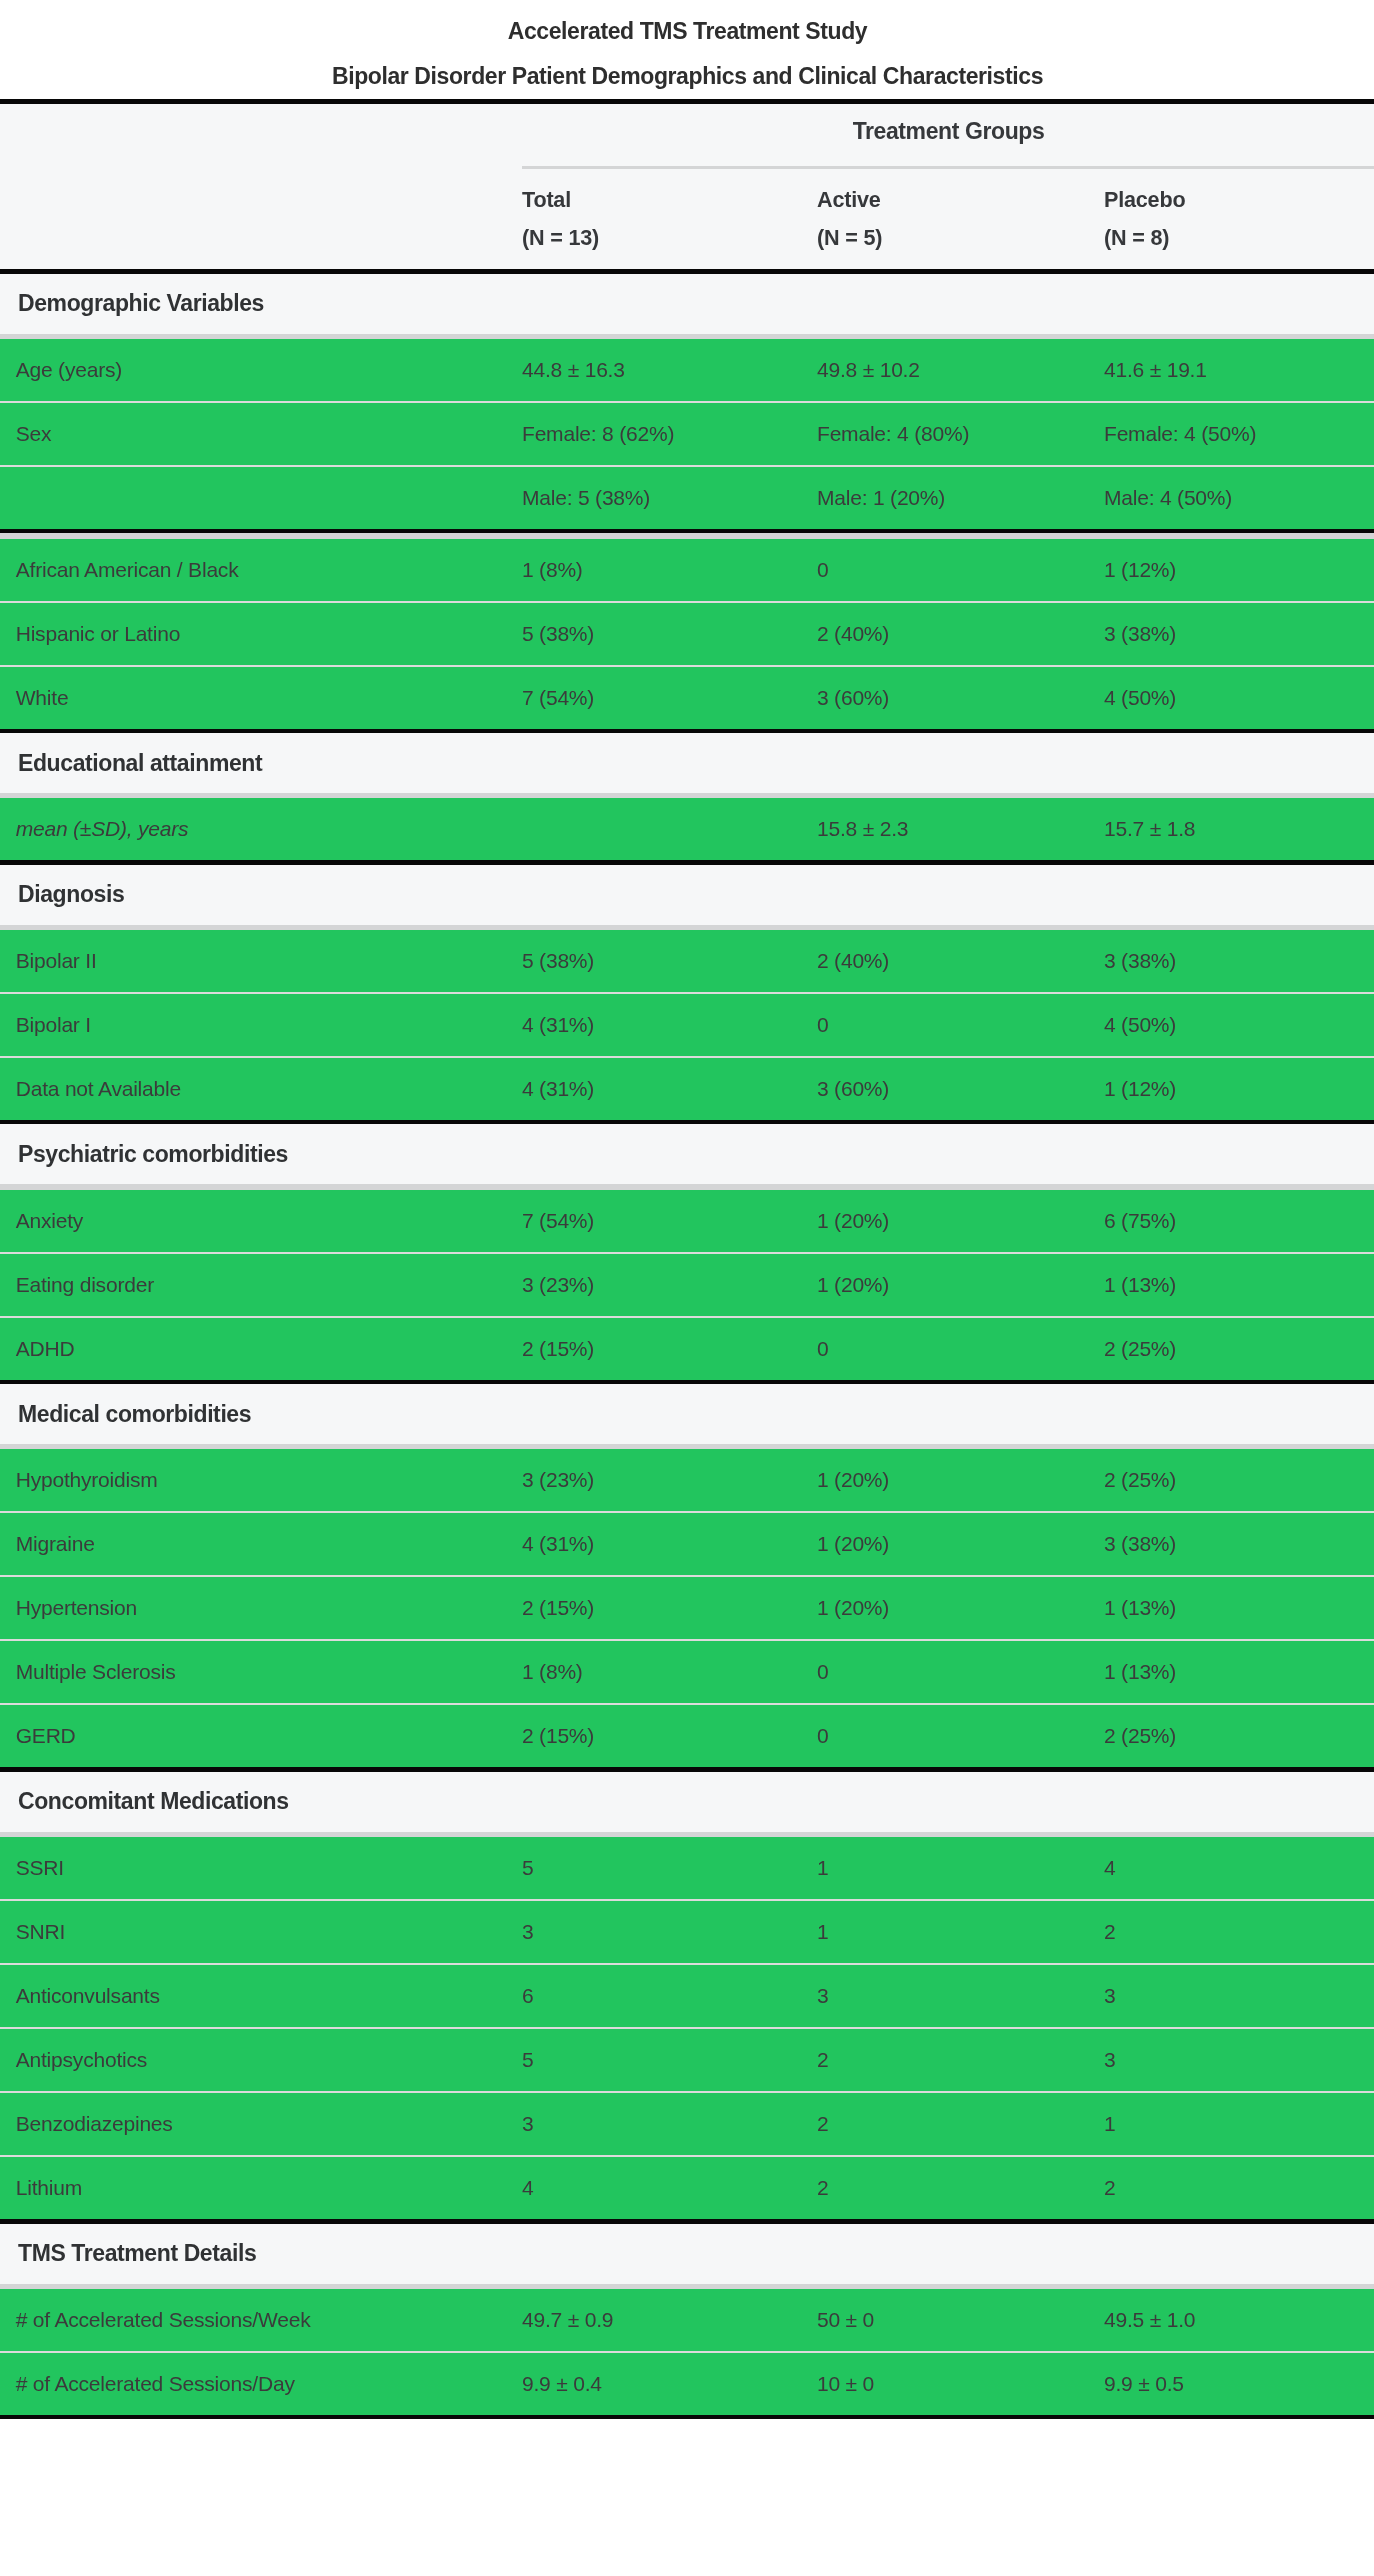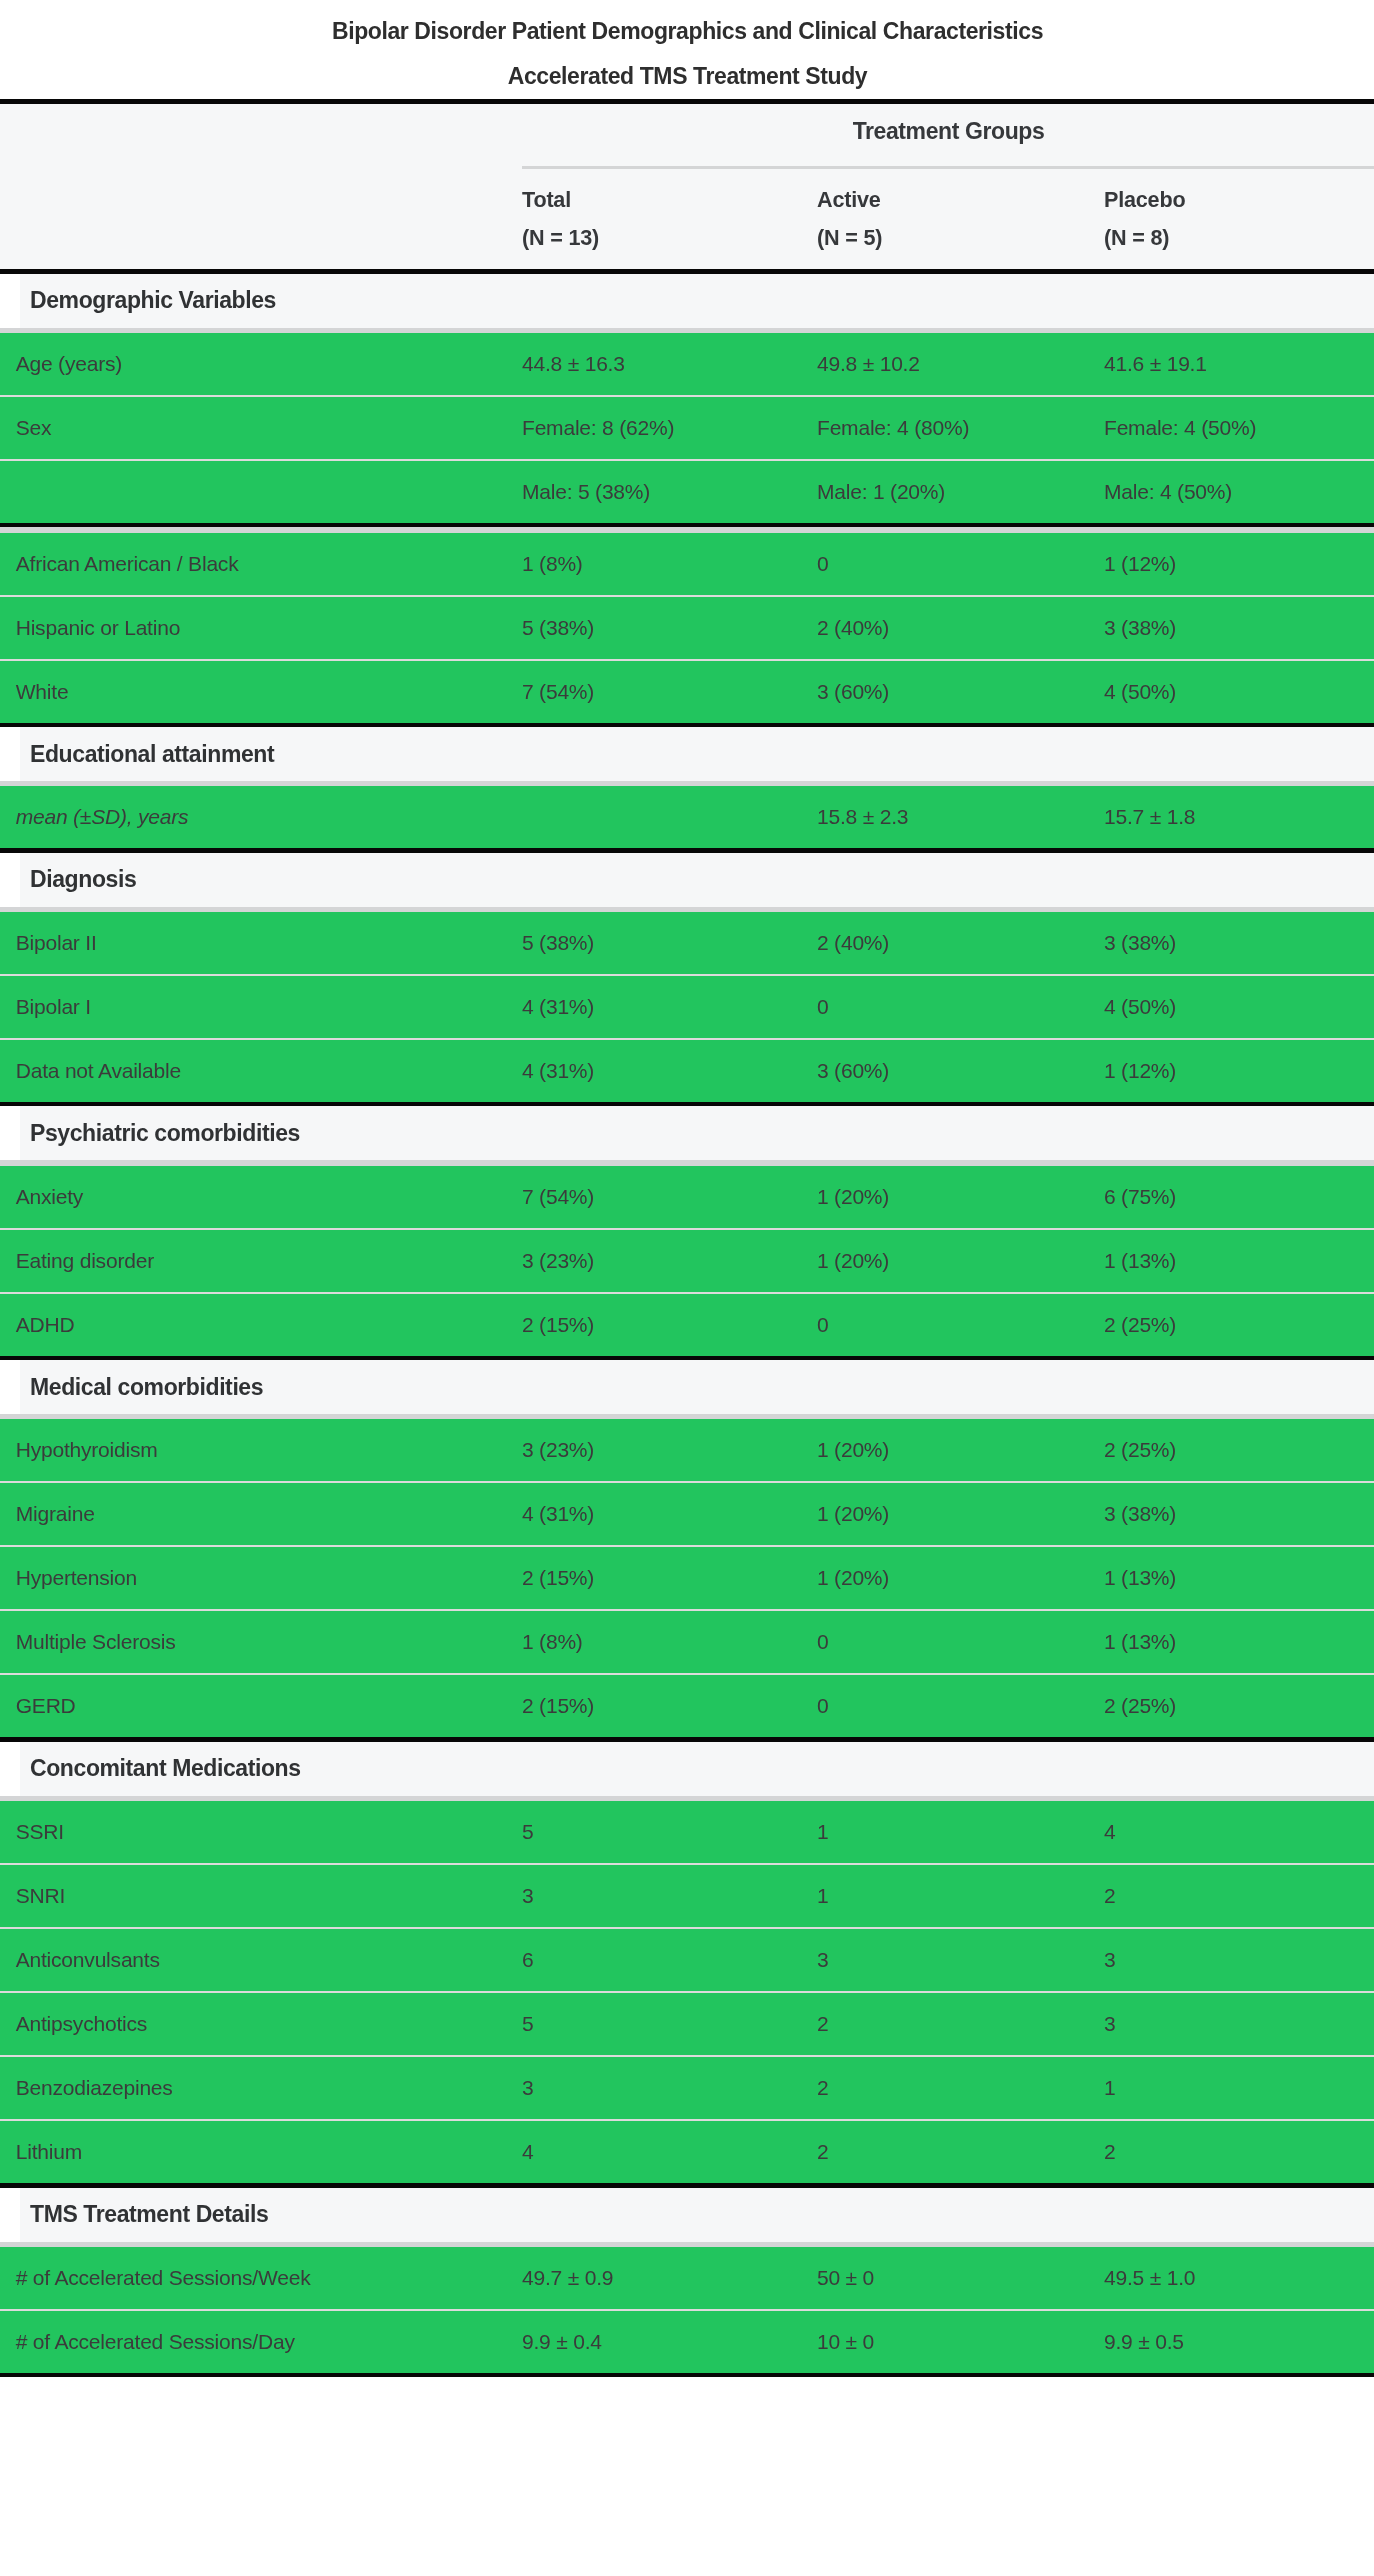--- a/index.html
+++ b/index.html
@@ -55,27 +55,26 @@
   }
   .colcell {
     font-weight: bold;
     font-size: 21.6px;
     line-height: 38px;
     color: #36383b;
     letter-spacing: -0.2px;
   }
   
   .section-header {
-    height: 54px;
+    height: 60px;
     background: #f6f7f8;
     display: flex;
     align-items: center;
-    padding-left: 10px;
+    padding-left: 18px;
     box-sizing: border-box;
-    margin-left: 20px;
   }
   .section-title {
     font-size: 23px;
     font-weight: bold;
     color: #303234;
     letter-spacing: -0.4px;
   }
   .section-underline {
     height: 5.2px;
     background: #d4d5d6;
@@ -101,22 +100,22 @@
     padding-left: 15.7px;
   }
   .cell.italic {
     font-style: italic;
   }
 </style>
 </head>
 <body>
 
 <div class="title-block">
+  <div class="title-line">Accelerated TMS Treatment Study</div>
   <div class="title-line">Bipolar Disorder Patient Demographics and Clinical Characteristics</div>
-  <div class="title-line">Accelerated TMS Treatment Study</div>
 </div>
 
 <div class="black-divider"></div>
 
 <div class="colhead-block">
   <div class="group-wrap">
     <span class="group-label">Treatment Groups</span>
   </div>
   <div class="cols">
     <div class="colcell"></div>

